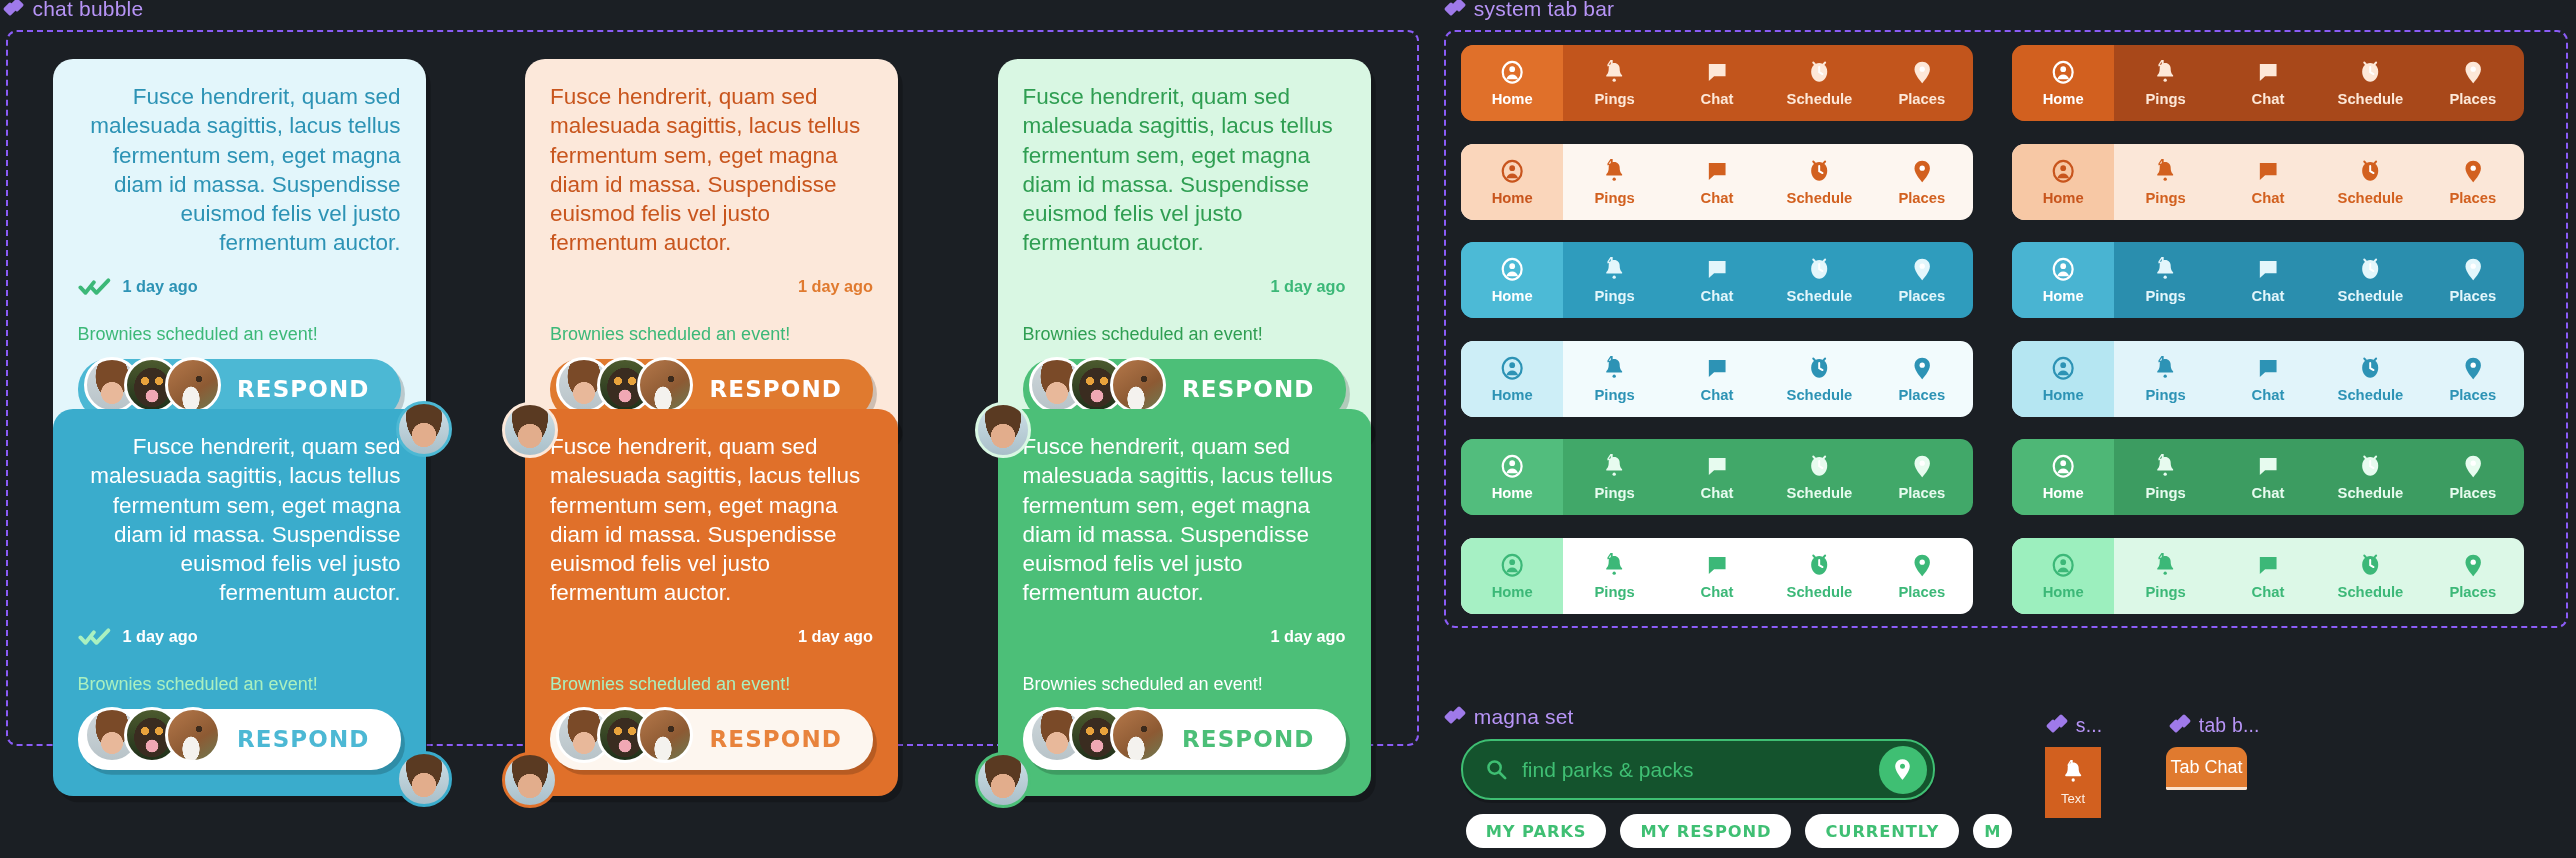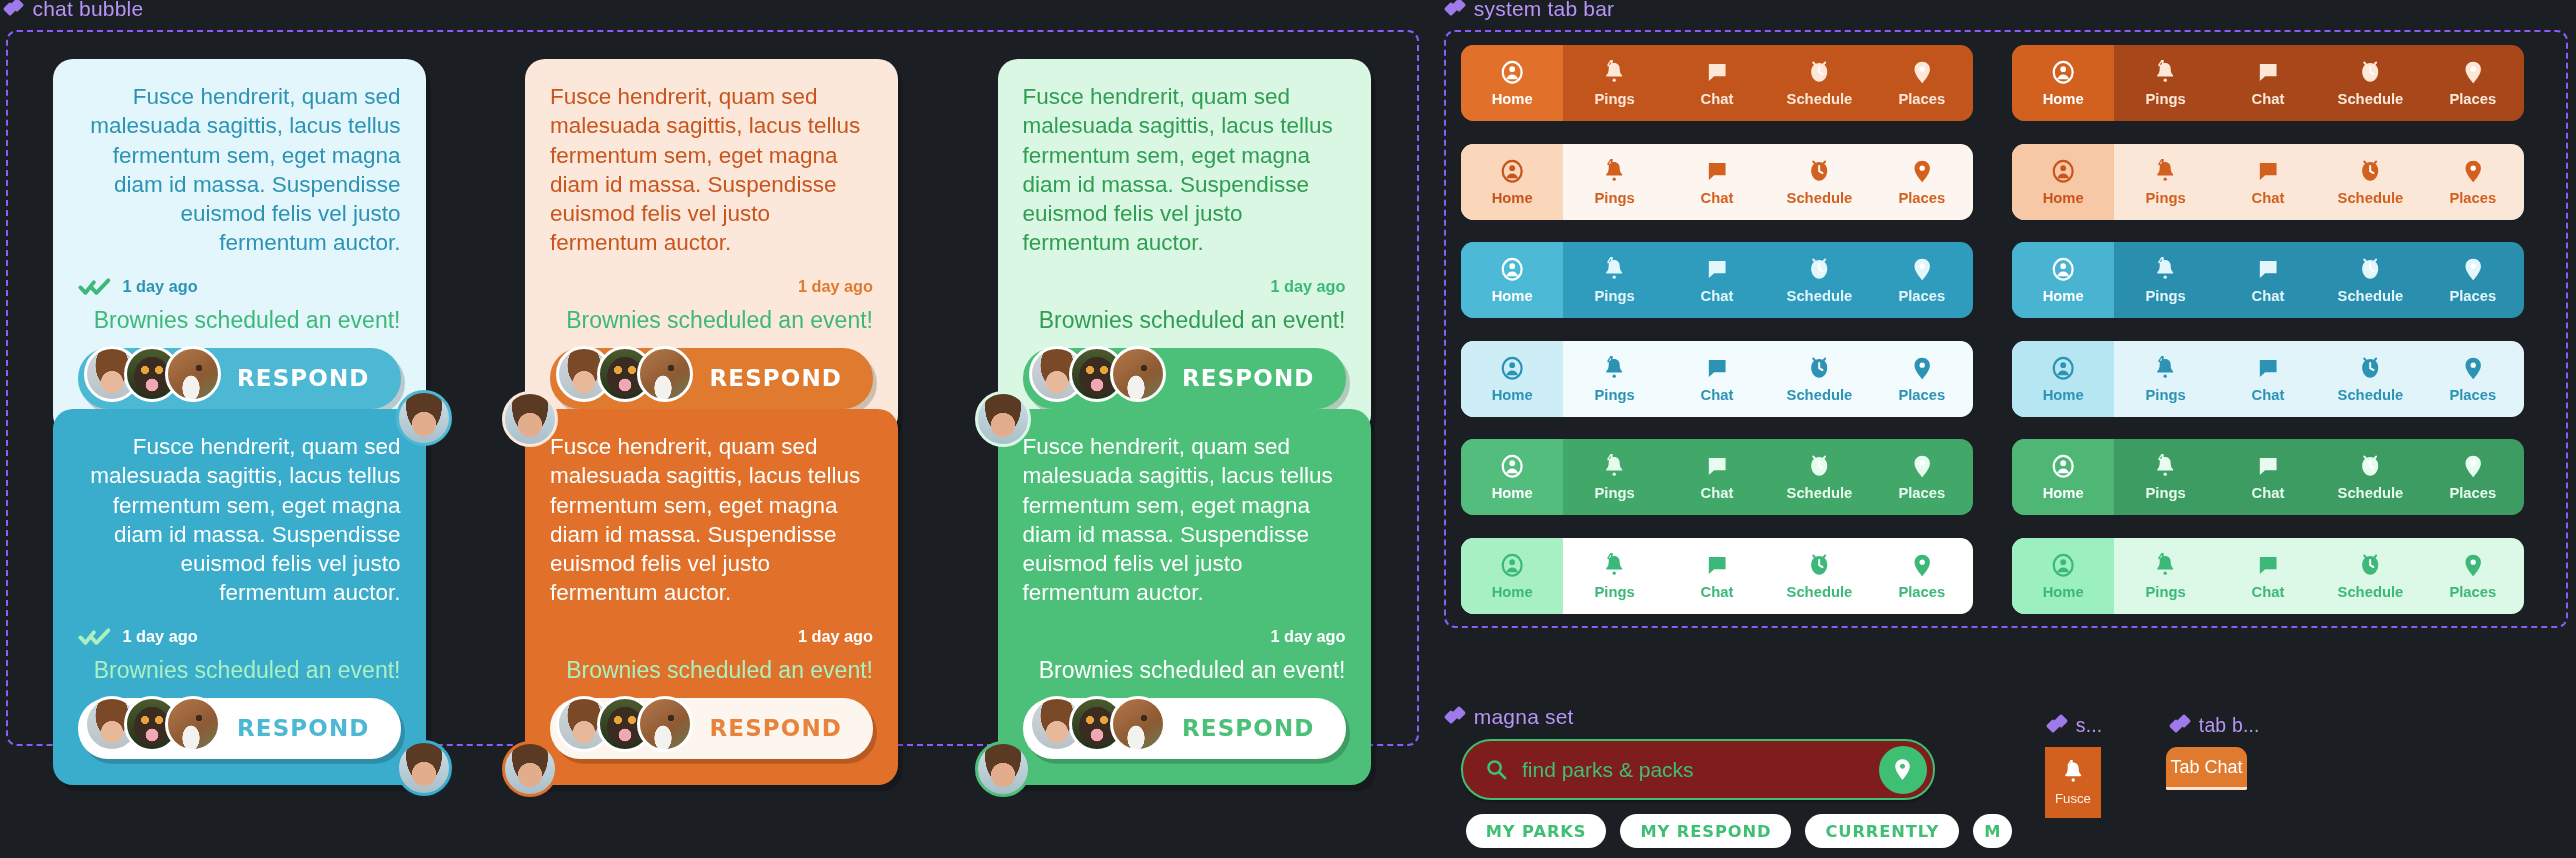--- a/index.html
+++ b/index.html
@@ -34,21 +34,21 @@
   .bubble{
     position:absolute; left:29.5px; top:14px; width:373px;
     border-radius:20px; padding:23px 25px 0 25px;
     box-shadow:4.7px 6.2px 0 rgba(0,0,0,.22);
   }
   .bubble-text{ font-size:22.5px; line-height:1.30; }
   .bubble-meta{ display:flex; align-items:center; gap:11px; margin-top:17px; height:23px; }
   .bubble-meta.right{ justify-content:flex-end; }
   .ticks{ width:34px; height:20px; flex:none; }
   .time{ font-size:16.3px; font-weight:bold; }
-  .event{ font-size:23px; margin-top:9px; text-align:right; }
+  .event{ font-size:18px; margin-top:26px; text-align:left; }
 
   .respond-row{
     position:relative; margin-top:14px; margin-bottom:26.4px;
     height:61px; border-radius:30px; display:flex; align-items:center;
     box-shadow:3.9px 4.7px 0 rgba(0,0,0,.18);
   }
   .respond-label{ margin-left:auto; margin-right:31px; font-size:23px; font-weight:bold;
     letter-spacing:1.1px; font-family:"DejaVu Sans", sans-serif; }
 
   .av-stack{ position:absolute; left:6.2px; top:-1.6px; display:flex; }
@@ -83,21 +83,21 @@
   
   .tabbar{ position:absolute; width:512px; height:76px; border-radius:12.4px; display:flex;
     overflow:hidden; }
   .tab{ flex:1; display:flex; flex-direction:column; align-items:center; justify-content:center; gap:5.4px; }
   .tab .ic{ width:26.4px; height:26.4px; display:block; }
   .tab .lbl{ font-size:14.8px; font-weight:bold; }
 
   
   .search-wrap{ position:absolute; }
   .search-bar{
-    width:474px; height:61px; background:#7f1d1d; border:2.3px solid #3fbf73;
+    width:474px; height:61px; background:#14532d; border:2.3px solid #3fbf73;
     border-radius:30px; display:flex; align-items:center; padding:0 6.2px 0 22px;
     box-shadow:0 3.1px 0 rgba(0,0,0,.2);
   }
   .search-bar .mag{ width:23px; height:23px; flex:none; }
   .search-bar .ph{ margin-left:14px; font-size:21px; color:#3fbf73; }
   .search-bar .pin-btn{ margin-left:auto; width:48px; height:48px; border-radius:50%;
     background:#3fbf73; display:flex; align-items:center; justify-content:center; }
   .chips{ position:absolute; display:flex; gap:14px; }
   .chip{ height:34px; background:#fff; border-radius:17px; display:flex; align-items:center;
     justify-content:center; padding:0 20px; color:#3fbf73; font-weight:bold; font-size:16.3px;
@@ -890,21 +890,21 @@
     <span>s...</span>
   </div>
   <div class="spec-tabitem" style="left:2045px; top:747px;">
     <span style="position:relative; display:block; width:26.4px; height:26.4px;">
       <svg width="26.4" height="26.4" viewBox="0 0 24 24">
         <path d="M12 3.2c-3 0-5 2.3-5 5.2 0 4-1.6 5.2-2.2 6.1-.3.5 0 1.1.6 1.1h13.2c.6 0 .9-.6.6-1.1-.6-.9-2.2-2.1-2.2-6.1 0-2.9-2-5.2-5-5.2z" fill="#fff"></path>
         <circle cx="12" cy="19.1" r="1.5" fill="#fff"></circle>
         <text x="6.6" y="8.4" font-size="9" font-weight="bold" fill="#fff" font-family="DejaVu Sans, sans-serif">4</text>
       </svg>
     </span>
-    <span class="lbl">Fusce</span>
+    <span class="lbl">Text</span>
   </div>
 
   <div class="frame-label" style="left:2171px; top:714px; font-size:19.4px;">
     <span class="glyph"></span>
     <span>tab b...</span>
   </div>
   <div class="spec-tabbase" style="left:2166px; top:747px;">Tab Chat</div>
 
 </div>
 

